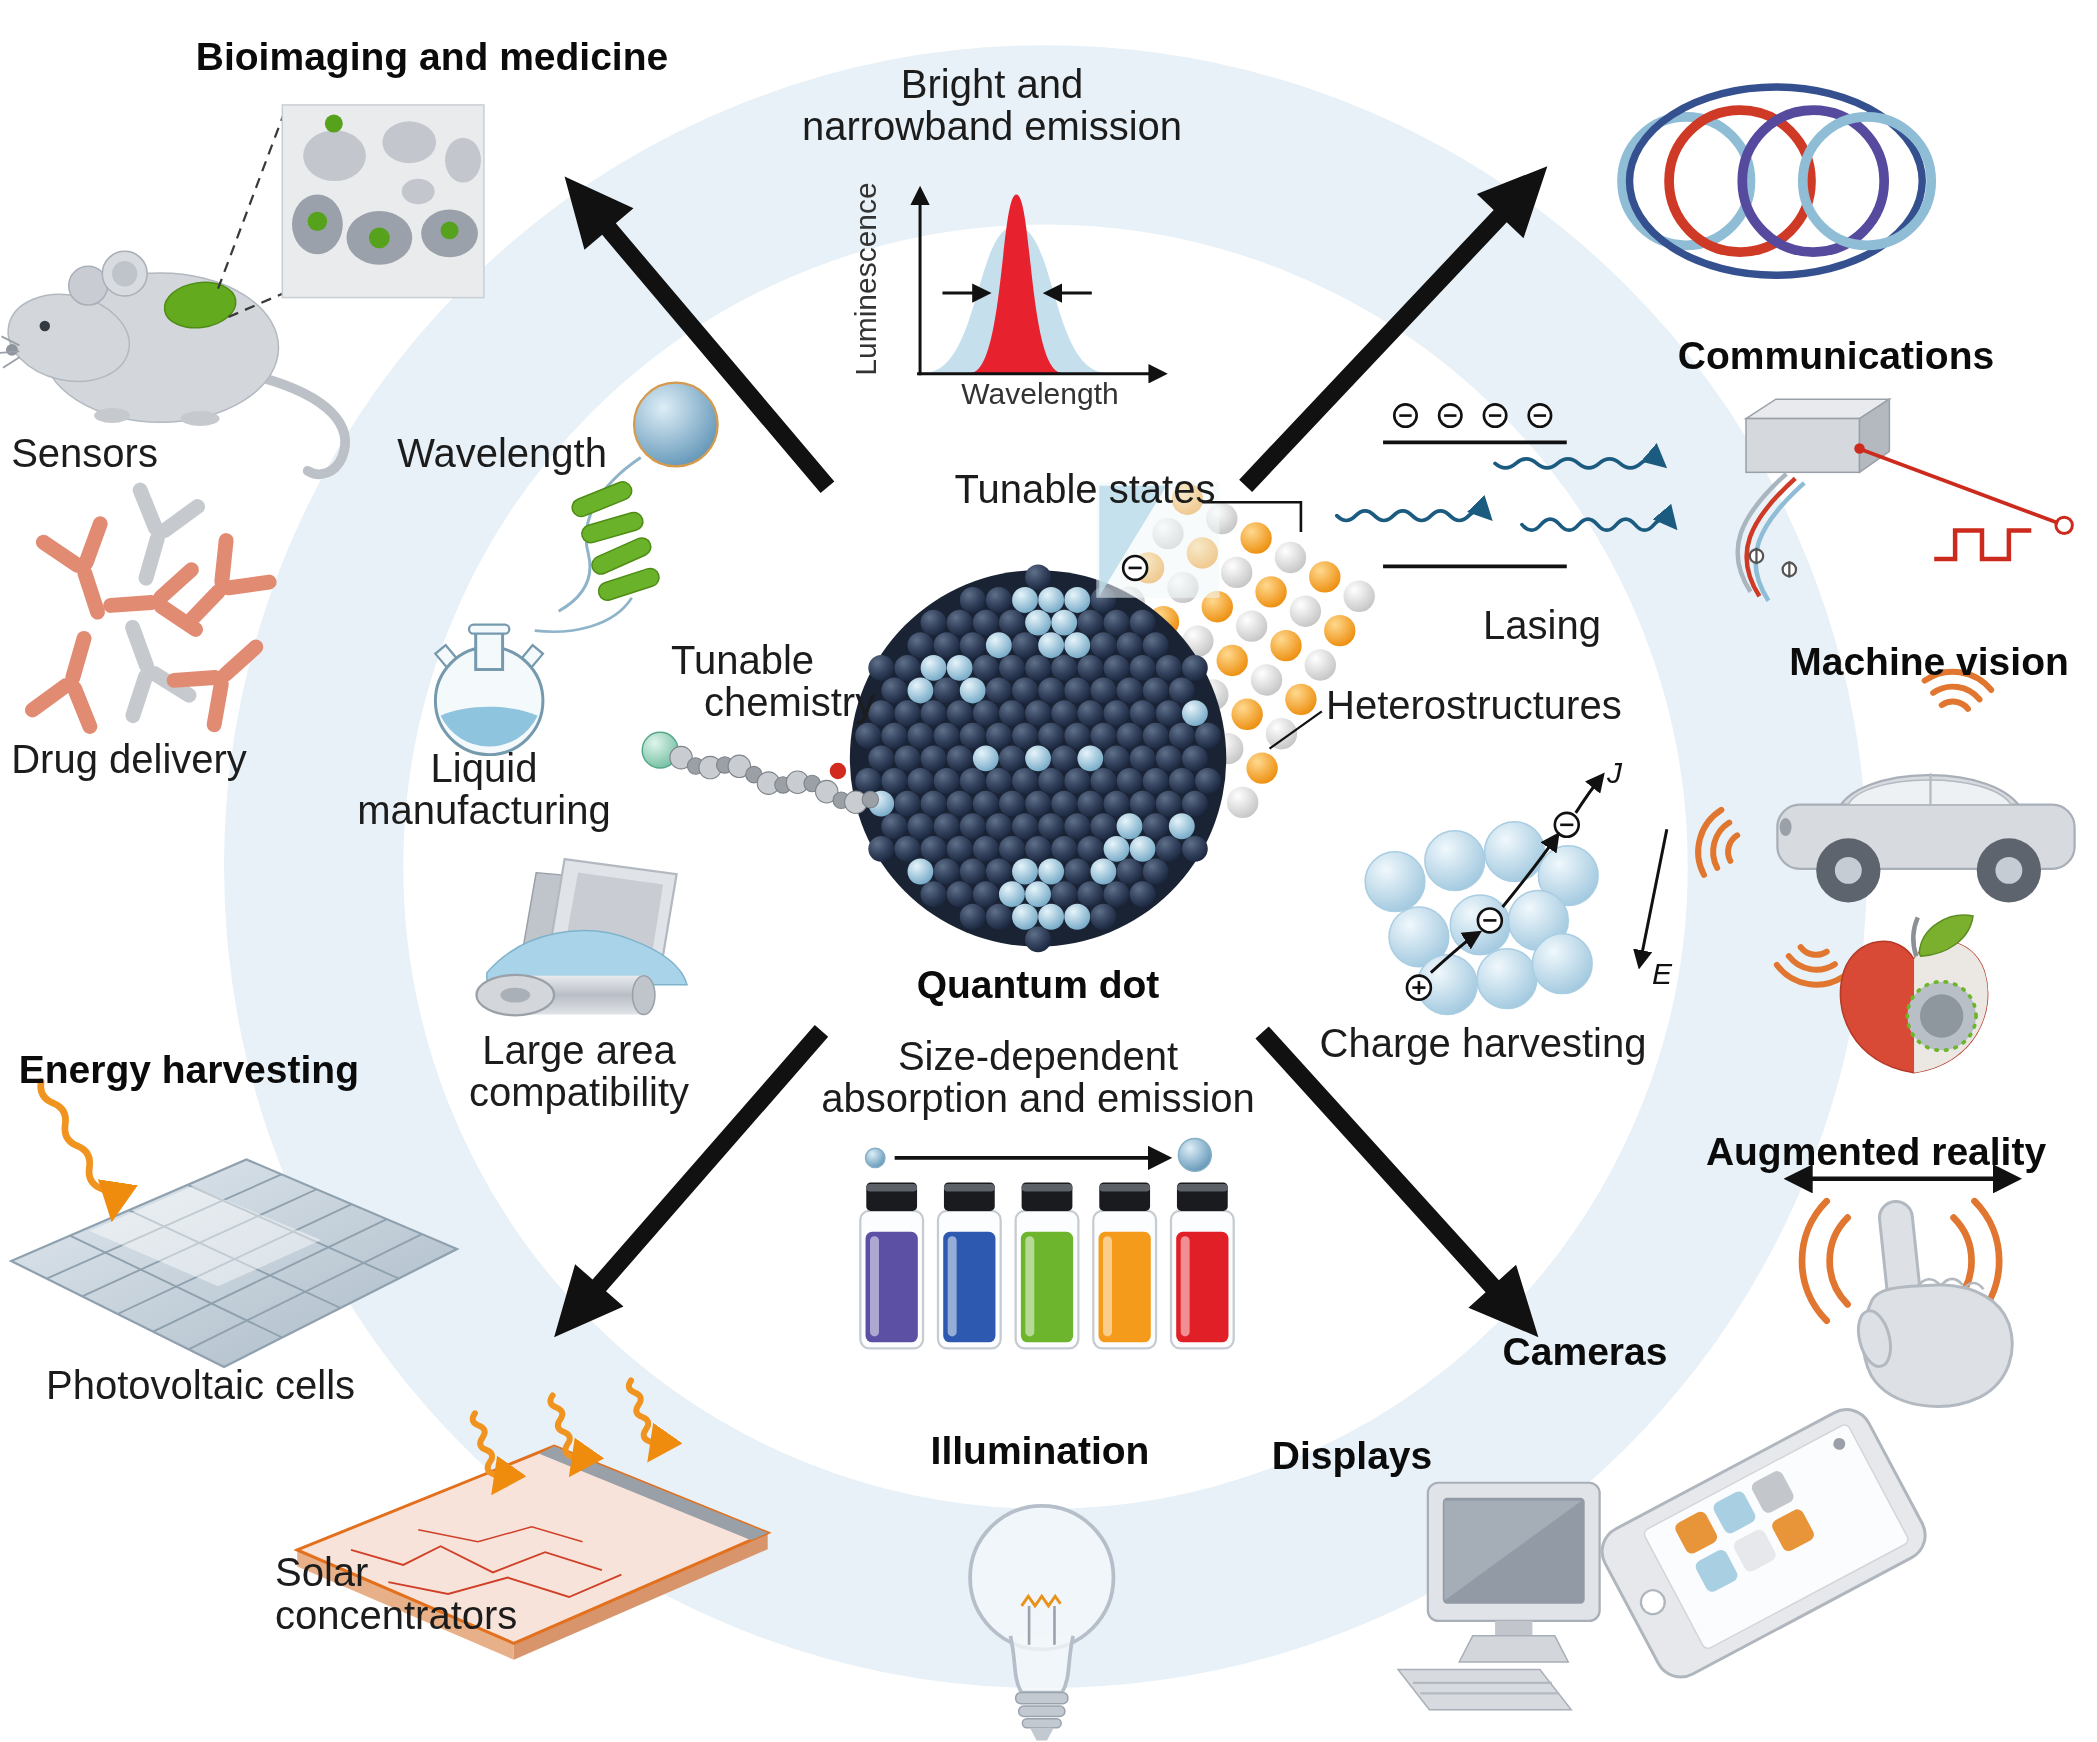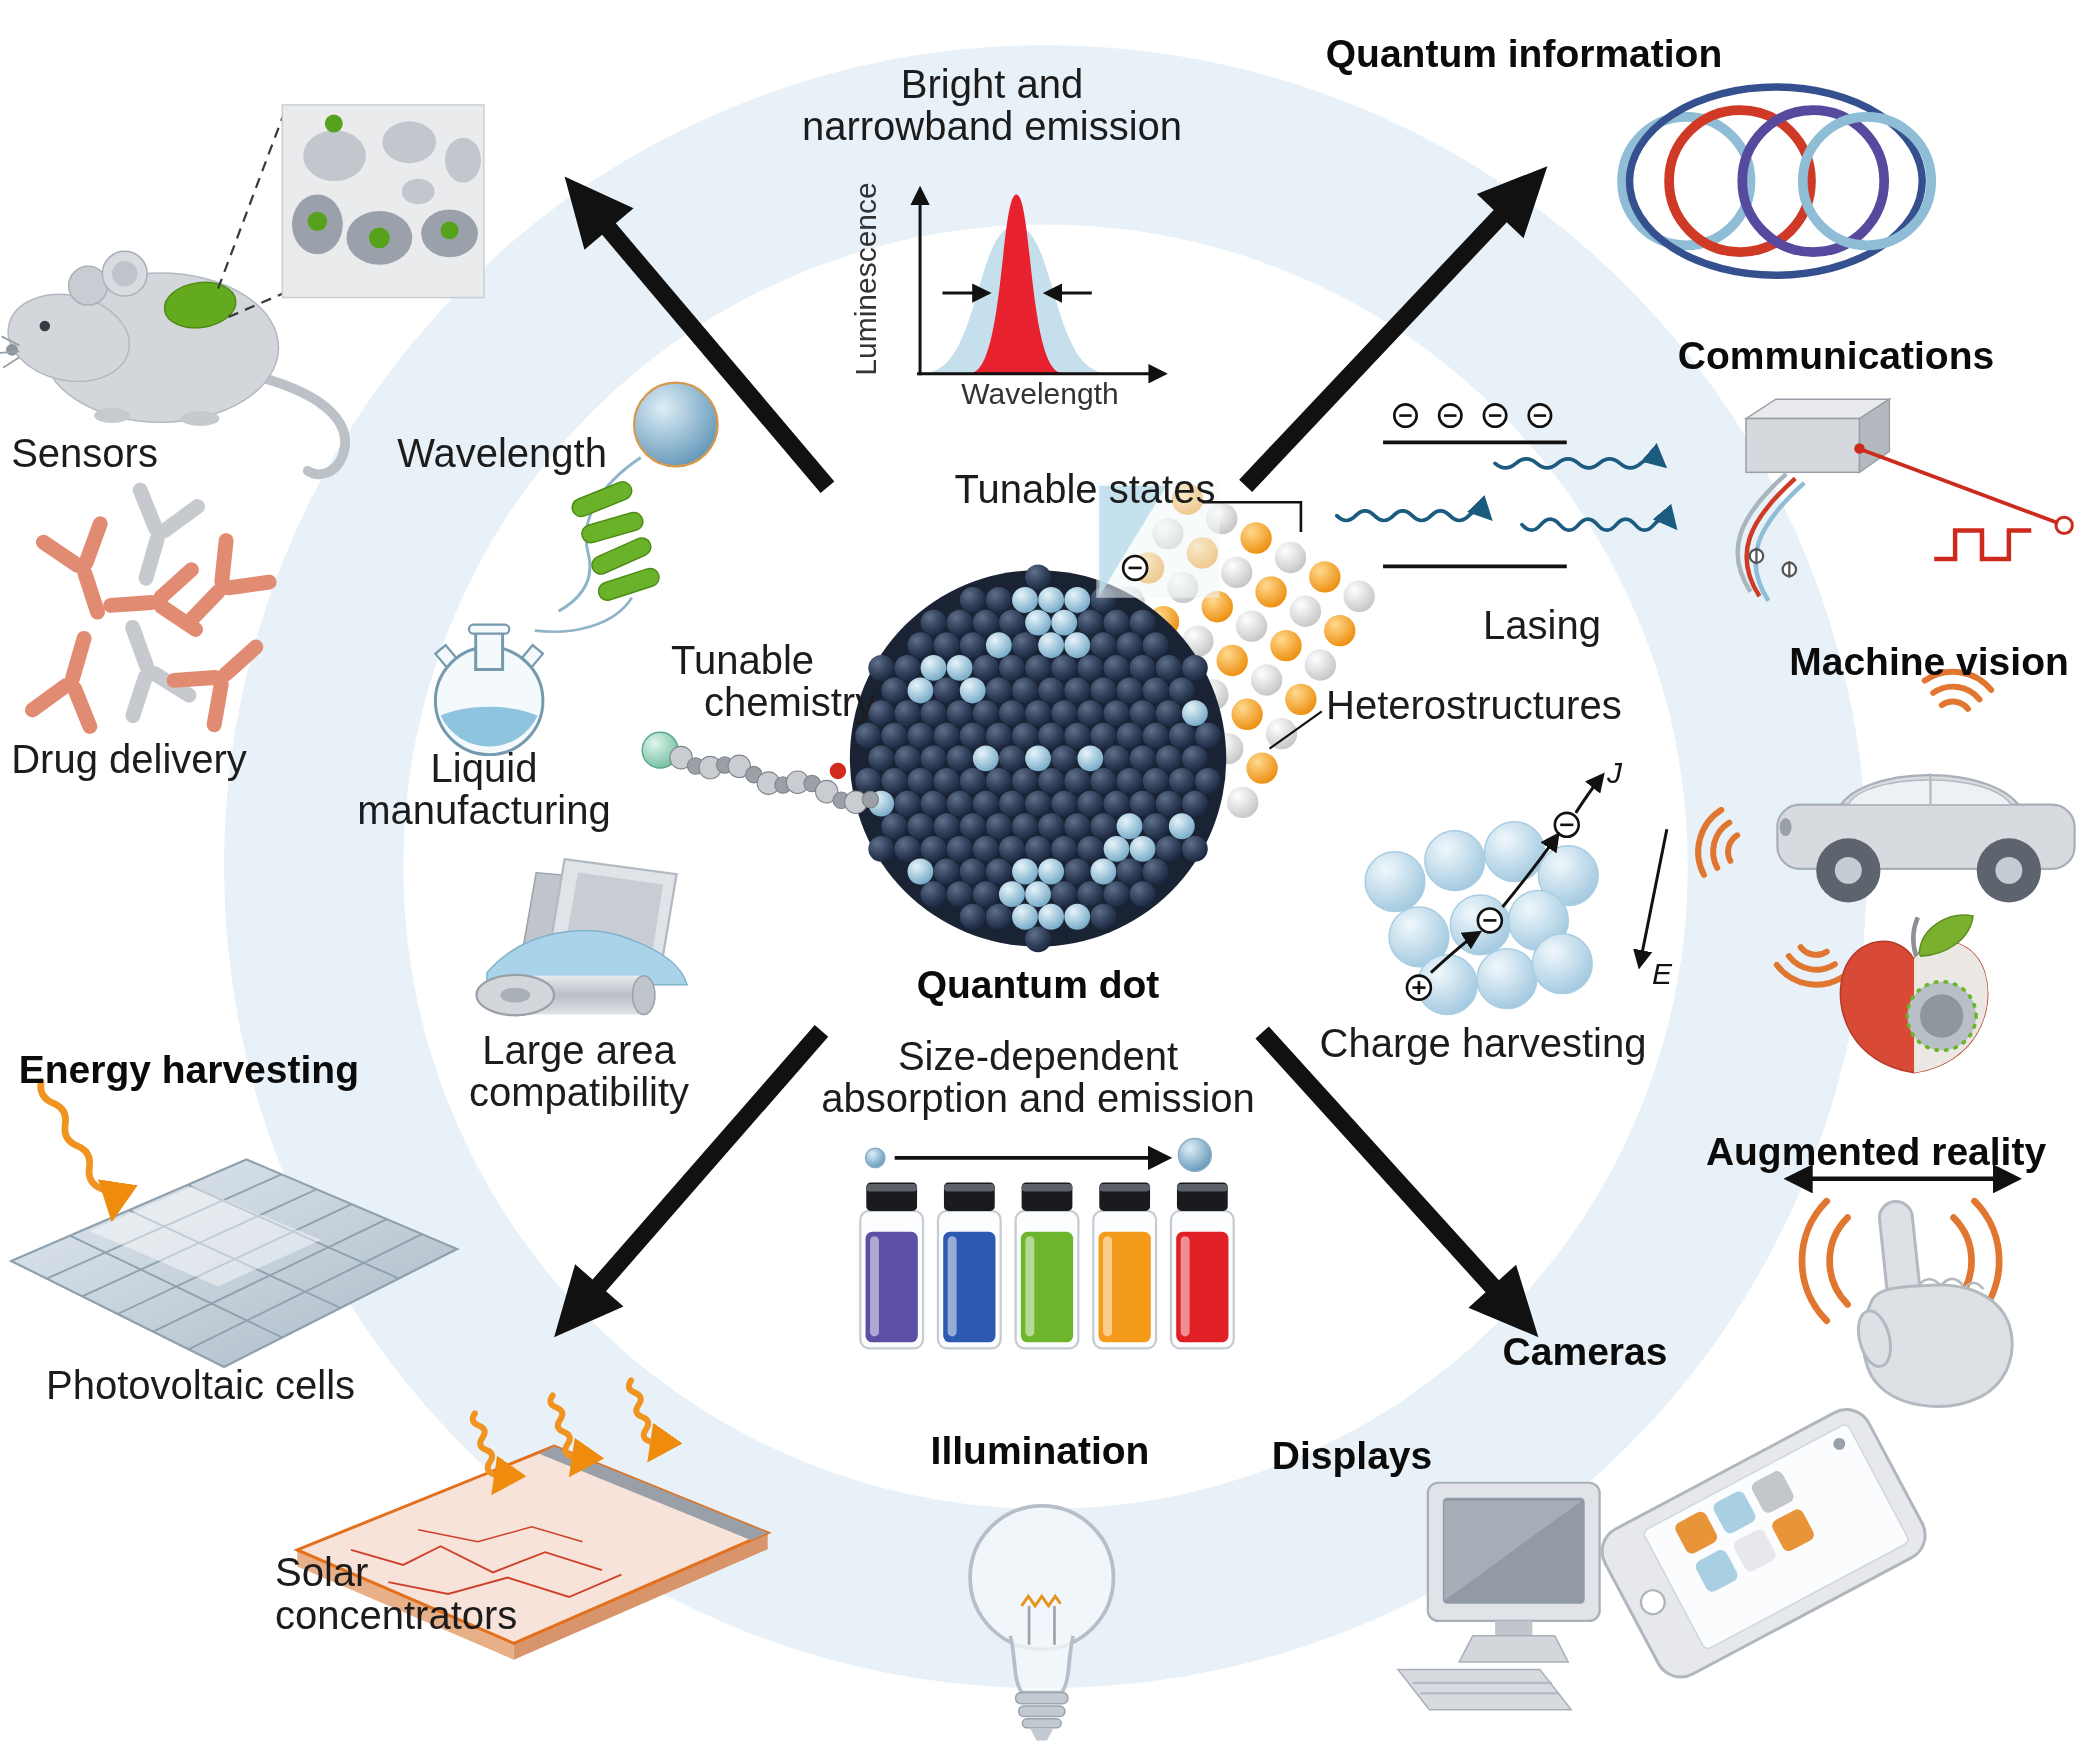--- a/index.html
+++ b/index.html
@@ -632,20 +632,21 @@
           <rect x="322" y="2" width="68" height="10" rx="5" fill="#5c6168"></rect>
           <rect x="418" y="38" width="84" height="184" rx="12" fill="#fcfdfe" stroke="#c6cbd2" stroke-width="3"></rect>
           <rect x="425" y="66" width="70" height="148" rx="9" fill="#e01f26"></rect>
           <rect x="431" y="72" width="12" height="134" rx="6" fill="rgba(255,255,255,0.5)"></rect>
           <rect x="426" y="0" width="68" height="38" rx="6" fill="#191b1e"></rect>
           <rect x="426" y="2" width="68" height="10" rx="5" fill="#5c6168"></rect>
         </g>
   </g>
 </svg>
 
+<div class="ttl c" style="left:432px;top:37px">Bioimaging and medicine</div>
 <div class="lbl" style="left:11.2px;top:432px">Sensors</div>
 <div class="lbl" style="left:11.2px;top:738px">Drug delivery</div>
 <div class="lbl c" style="left:502px;top:432px">Wavelength</div>
 <div class="lbl c" style="left:484px;top:747px">Liquid</div>
 <div class="lbl c" style="left:484px;top:789px">manufacturing</div>
 <div class="lbl c" style="left:579px;top:1029px">Large area</div>
 <div class="lbl c" style="left:579px;top:1071px">compatibility</div>
 <div class="ttl" style="left:18.7px;top:1050px">Energy harvesting</div>
 <div class="lbl" style="left:46px;top:1364px">Photovoltaic cells</div>
 <div class="lbl" style="left:275px;top:1551px">Solar</div>
@@ -655,21 +656,20 @@
 <div class="lbl axis" style="left:866px;top:279px;transform:translate(-50%,-50%) rotate(-90deg)">Luminescence</div>
 <div class="lbl axis c" style="left:1040px;top:378px">Wavelength</div>
 <div class="lbl c" style="left:1085px;top:468px">Tunable states</div>
 <div class="lbl" style="left:671px;top:639px">Tunable</div>
 <div class="lbl" style="left:704px;top:681px">chemistry</div>
 <div class="ttl c" style="left:1038px;top:965px">Quantum dot</div>
 <div class="lbl" style="left:1326px;top:684px">Heterostructures</div>
 <div class="lbl c" style="left:1038px;top:1035px">Size-dependent</div>
 <div class="lbl c" style="left:1038px;top:1077px">absorption and emission</div>
 <div class="ttl c" style="left:1040px;top:1431px">Illumination</div>
-<div class="ttl c" style="left:1524px;top:34px">Quantum information</div>
 <div class="ttl c" style="left:1836px;top:336px">Communications</div>
 <div class="lbl c" style="left:1542px;top:604px">Lasing</div>
 <div class="ttl c" style="left:1929px;top:642px">Machine vision</div>
 <div class="lbl c" style="left:1483px;top:1022px">Charge harvesting</div>
 <div class="lbl ital" style="left:1607px;top:757px">J</div>
 <div class="lbl ital" style="left:1652px;top:958px">E</div>
 <div class="ttl c" style="left:1876px;top:1132px">Augmented reality</div>
 <div class="ttl c" style="left:1585px;top:1332px">Cameras</div>
 <div class="ttl c" style="left:1352px;top:1436px">Displays</div>
 

